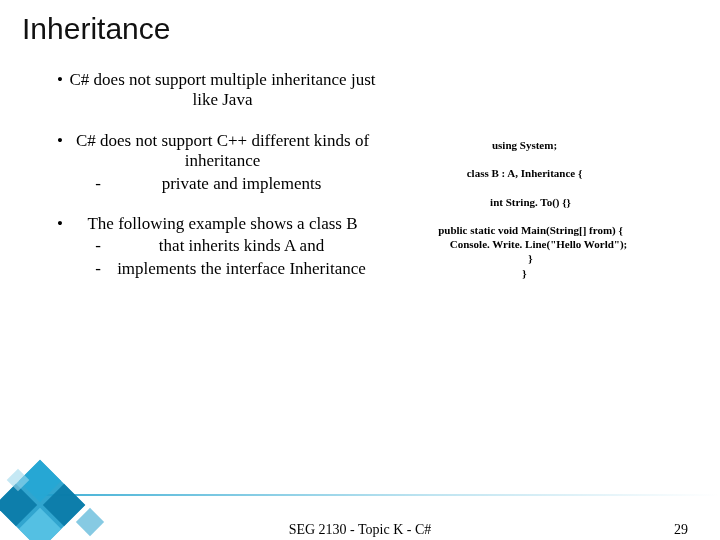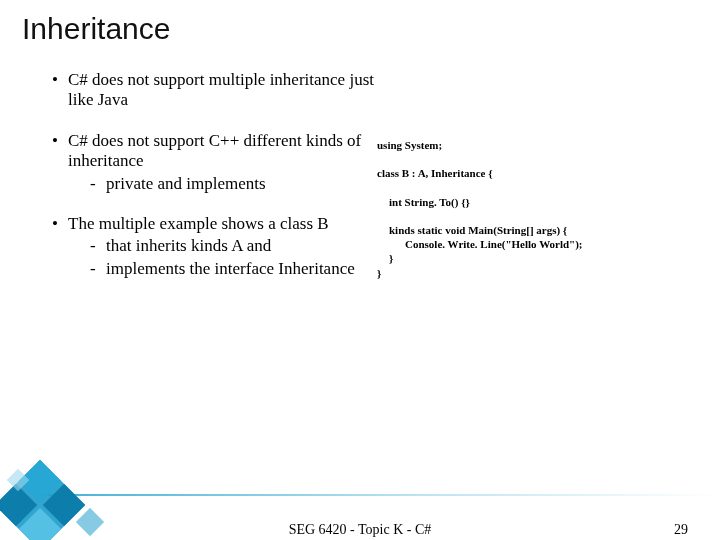--- a/index.html
+++ b/index.html
@@ -11,20 +11,21 @@
     font-family: "Times New Roman", Times, serif;
     color: #000;
     overflow: hidden;
     position: relative;
   }
   .slide {
     position: relative;
     width: 596px;
     height: 540px;
     box-sizing: border-box;
+    text-align: center;
   }
   .title {
     position: absolute;
     left: 22px;
     top: 12px;
     font-family: Arial, Helvetica, sans-serif;
     font-size: 30px;
     font-weight: 400;
     color: #111;
   }
@@ -138,42 +139,42 @@
             <div class="sub">
               <div class="dash">-</div>
               <div class="txt">private and implements</div>
             </div>
           </div>
         </div>
 
         <div class="bul1">
           <div class="dot">•</div>
           <div class="txt">
-            <span>The multiple example shows a class B</span>
+            <span>The following example shows a class B</span>
             <div class="sub">
               <div class="dash">-</div>
               <div class="txt">that inherits kinds A and</div>
             </div>
             <div class="sub">
               <div class="dash">-</div>
               <div class="txt">implements the interface Inheritance</div>
             </div>
           </div>
         </div>
 
       </div>
 
       <div class="right-col">
         <div>using System;</div>
         <div style="height:14px"></div>
         <div>class B : A, Inheritance {</div>
         <div style="height:14px"></div>
         <div class="code-indent1">int String. To() {}</div>
         <div style="height:14px"></div>
-        <div class="code-indent1">kinds static void Main(String[] args) {</div>
+        <div class="code-indent1">public static void Main(String[] from) {</div>
         <div class="code-indent2">Console. Write. Line("Hello World");</div>
         <div class="code-indent1">}</div>
         <div>}</div>
       </div>
     </div>
   </div>
 
   <div class="bar"></div>
 
   <div class="deco">
@@ -188,17 +189,17 @@
       <g transform="translate(90,72) rotate(45)">
         <rect x="-10" y="-10" width="20" height="20" fill="#0d95c7" opacity="0.5"></rect>
       </g>
       <g transform="translate(18,30) rotate(45)">
         <rect x="-8" y="-8" width="16" height="16" fill="#9fd9ec" opacity="0.6"></rect>
       </g>
     </svg>
   </div>
 
   <div class="footer-text">
-    <span class="footer-center">SEG 6420 - Topic K - C#</span>
+    <span class="footer-center">SEG 2130 - Topic K - C#</span>
     <span class="footer-right">29</span>
   </div>
 
 </div>
 
 </body></html>

